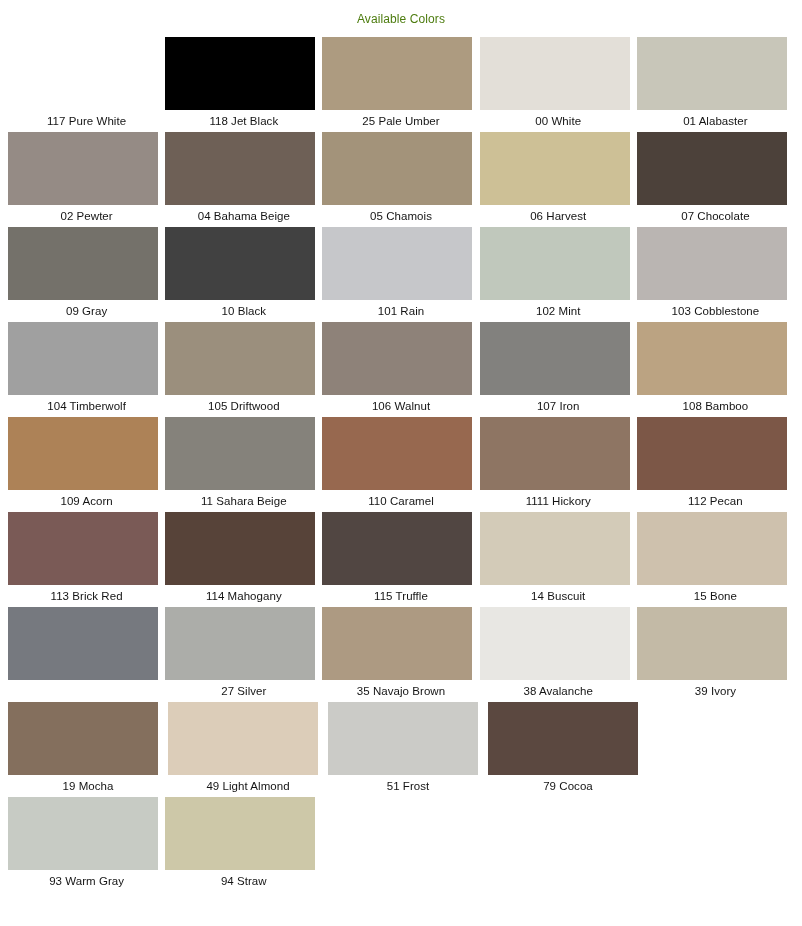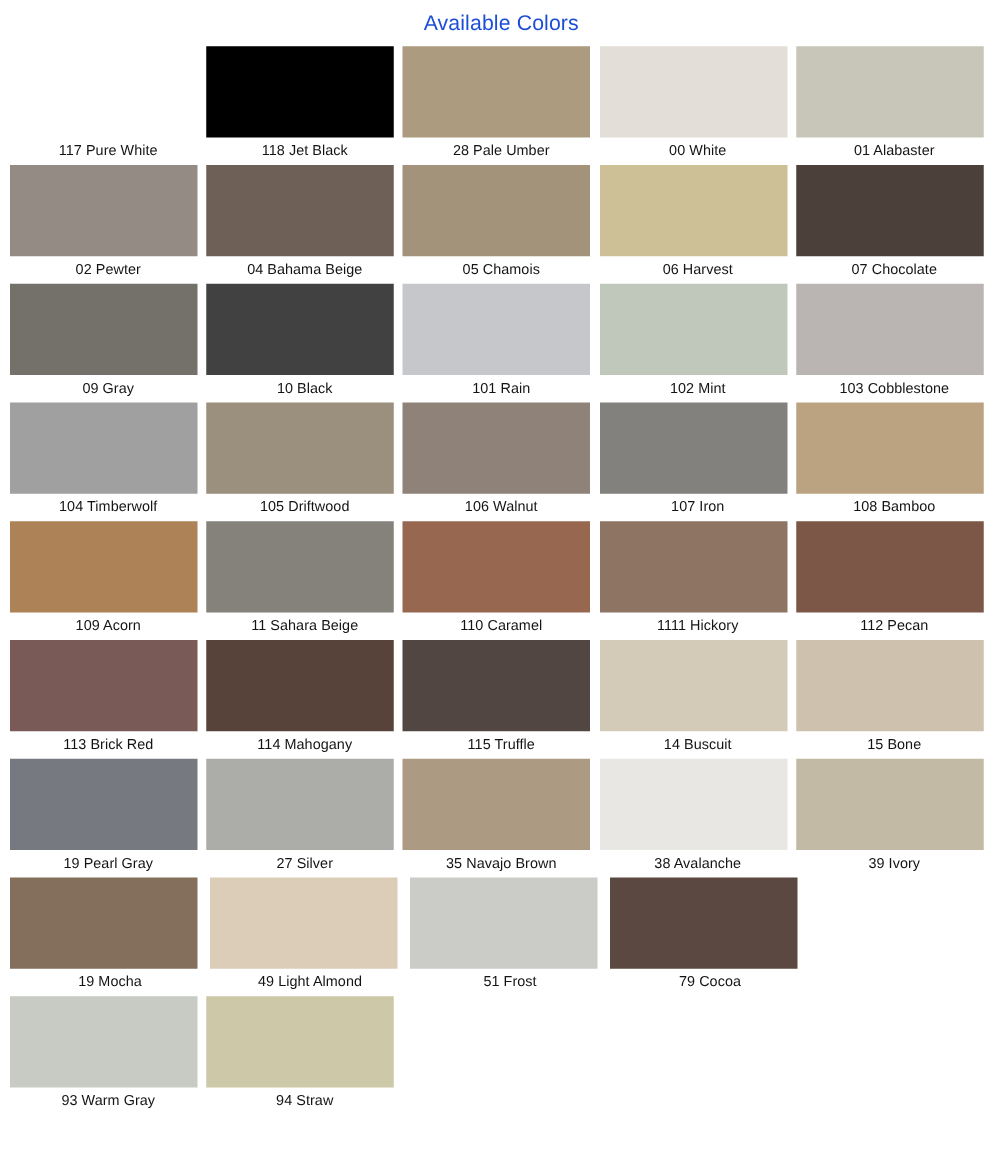--- a/index.html
+++ b/index.html
@@ -18,23 +18,23 @@
 
   #page {
     width: 802px;
     height: 926px;
     position: relative;
     background: #ffffff;
   }
 
   #page-title {
     text-align: center;
-    font-size: 17px;
+    font-size: 12px;
     font-weight: 400;
-    color: #1d4ed8;
+    color: #4d7c0f;
     letter-spacing: 0.1px;
     padding-top: 9px;
     margin: 0 0 8px 0;
     line-height: 20px;
   }
 
   #swatch-grid {
     width: 802px;
     padding: 0 8px 0 8px;
   }
@@ -89,21 +89,21 @@
         <div class="swatch-cell">
           <div class="swatch-chip" style="background-color: rgb(255, 255, 255);"></div>
           <div class="swatch-label">117 Pure White</div>
         </div>
         <div class="swatch-cell">
           <div class="swatch-chip" style="background-color: rgb(0, 0, 0);"></div>
           <div class="swatch-label">118 Jet Black</div>
         </div>
         <div class="swatch-cell">
           <div class="swatch-chip" style="background-color: rgb(173, 155, 128);"></div>
-          <div class="swatch-label">28 Pale Umber</div>
+          <div class="swatch-label">25 Pale Umber</div>
         </div>
         <div class="swatch-cell">
           <div class="swatch-chip" style="background-color: rgb(227, 223, 216);"></div>
           <div class="swatch-label">00 White</div>
         </div>
         <div class="swatch-cell">
           <div class="swatch-chip" style="background-color: rgb(200, 198, 185);"></div>
           <div class="swatch-label">01 Alabaster</div>
         </div>
       </div>
@@ -213,21 +213,20 @@
           <div class="swatch-label">14 Buscuit</div>
         </div>
         <div class="swatch-cell">
           <div class="swatch-chip" style="background-color: rgb(206, 193, 173);"></div>
           <div class="swatch-label">15 Bone</div>
         </div>
       </div>
       <div class="swatch-row">
         <div class="swatch-cell">
           <div class="swatch-chip" style="background-color: rgb(118, 121, 127);"></div>
-          <div class="swatch-label">19 Pearl Gray</div>
         </div>
         <div class="swatch-cell">
           <div class="swatch-chip" style="background-color: rgb(172, 173, 169);"></div>
           <div class="swatch-label">27 Silver</div>
         </div>
         <div class="swatch-cell">
           <div class="swatch-chip" style="background-color: rgb(173, 154, 130);"></div>
           <div class="swatch-label">35 Navajo Brown</div>
         </div>
         <div class="swatch-cell">

